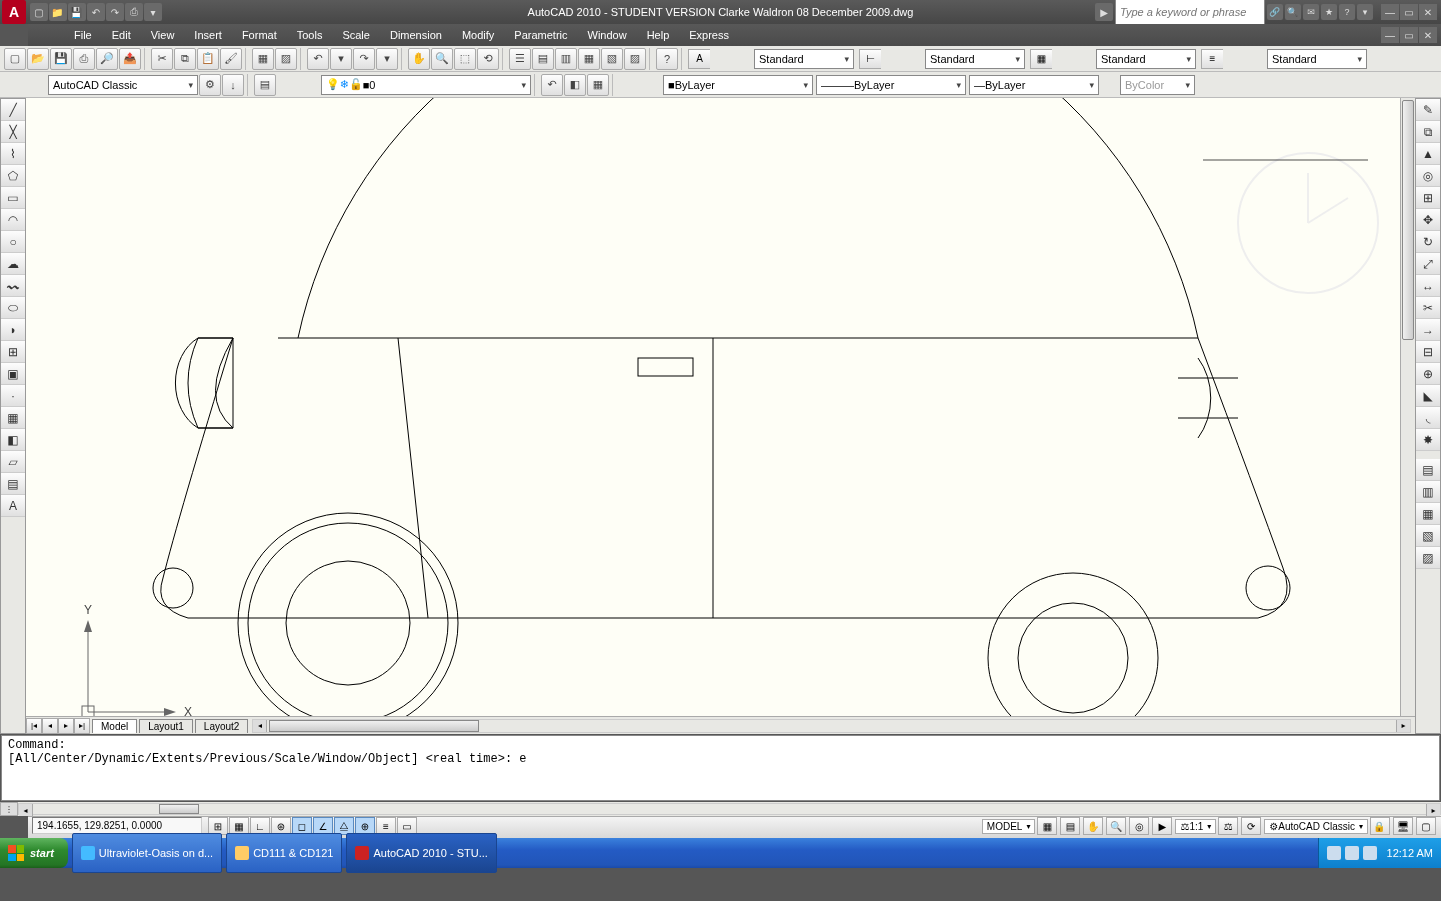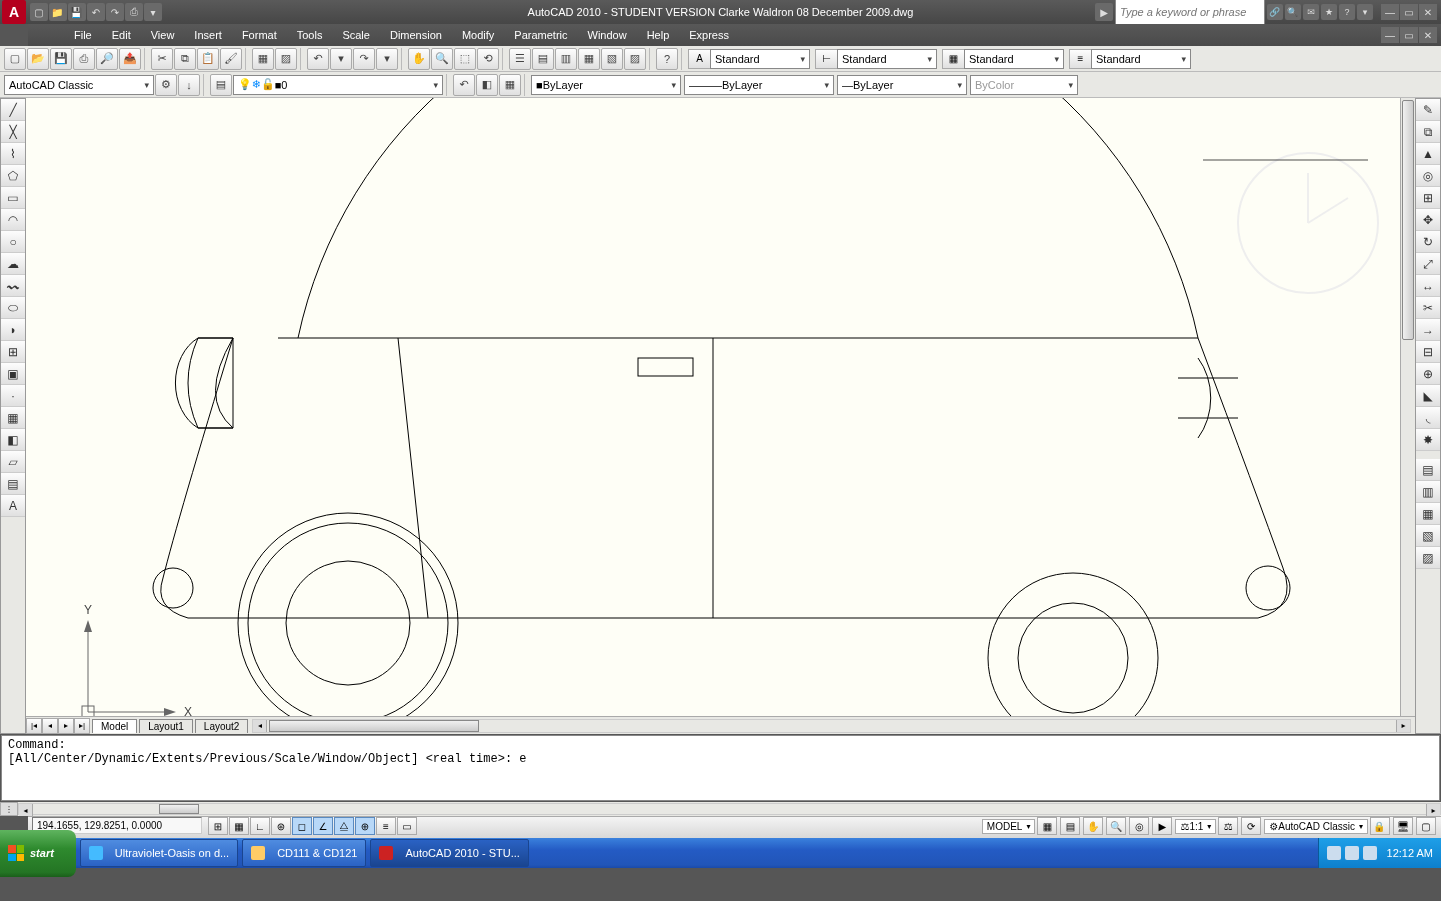--- a/index.html
+++ b/index.html
@@ -22,21 +22,21 @@
 
 .menubar { height: 22px; background: linear-gradient(#585858,#4a4a4a); display:flex; align-items:center; padding-left:36px; position:relative;margin-left:28px;}
 .menu-item { color:#fff; padding: 3px 10px; font-size:11px; cursor:pointer;}
 .doc-controls { position:absolute; right:4px; display:flex; gap:1px;}
 
 
 .toolbars { background:#e8e8e4; }
 .toolbar-row { height: 26px; border-bottom:1px solid #bbb; display:flex; align-items:center; padding:0 4px; gap:1px;}
 .tb-btn { width:22px; height:22px; background: linear-gradient(#fdfdfd,#e0e0e0); border:1px solid #aaa; border-radius:2px; display:flex; align-items:center; justify-content:center; font-size:11px; color:#444;}
 .tb-sep { width:4px; height:22px; border-left:1px solid #bbb; margin:0 2px;}
-.tb-dropdown { height:20px; background:#fff; border:1px solid #888; display:flex; align-items:center; padding:0 4px; font-size:11px; position:relative; }
+.tb-dropdown { height:20px; background:#fff; border:1px solid #888; display:flex; align-items:center; padding:0 4px; font-size:11px; position:relative;margin-left:44px; }
 .tb-dropdown::after { content:"▾"; margin-left:auto; padding-left:6px; color:#444; font-size:9px;}
 .tb-combo { display:flex; align-items:center;}
 .tb-combo-icon { width:22px; height:20px; border:1px solid #aaa; border-right:none; background:linear-gradient(#fdfdfd,#e0e0e0); display:flex; align-items:center; justify-content:center; font-size:10px;}
 
 
 .main { display:flex; height: 636px; background:#7a7a7a;}
 .left-tools, .right-tools { width:26px; background:#e8e8e4; display:flex; flex-direction:column; gap:0; border:1px solid #999;}
 .vtool { width:24px; height:22px; background:linear-gradient(#fdfdfd,#e0e0e0); border-bottom:1px solid #ccc; display:flex; align-items:center; justify-content:center; font-size:12px; color:#333;}
 .canvas-wrap { flex:1; display:flex; flex-direction:column;}
 .canvas-scroll { position:relative; flex:1; background:#fff;}
@@ -66,27 +66,27 @@
 .status-coords { width:170px; border:1px inset #ccc; padding:2px 4px; background:#f8f8f8;}
 .status-icons { display:flex; margin-left:6px;}
 .st-btn { width:20px; height:18px; border:1px solid #aaa; background:linear-gradient(#fdfdfd,#e0e0e0); margin-right:1px; display:flex; align-items:center; justify-content:center; font-size:10px;}
 .st-btn.active { background:#b8d8f8; border-color:#5a8ac0;}
 .status-right { margin-left:auto; display:flex; align-items:center; gap:2px;}
 .st-combo { padding:1px 4px; border:1px solid #aaa; background:#fff; display:flex; align-items:center; font-size:10px;}
 .st-combo::after { content:"▾"; margin-left:4px; font-size:8px;}
 
 
 .taskbar { height:30px; background:linear-gradient(#3a81dd,#245bc4 40%,#2155b8 90%,#1a4aa8); display:flex; align-items:center; color:#fff; font-size:11px;}
-.start-btn { height:47px; padding:0 22px 0 8px; background:linear-gradient(#5fb45f,#2e8a2e 40%,#247524 90%,#1a5f1a); display:flex; align-items:center; font-weight:bold; font-style:italic; border-radius:0 8px 8px 0; gap:6px;}
+.start-btn { height:30px; padding:0 14px 0 8px; background:linear-gradient(#5fb45f,#2e8a2e 40%,#247524 90%,#1a5f1a); display:flex; align-items:center; font-weight:bold; font-style:italic; border-radius:0 8px 8px 0; gap:6px;}
 .start-logo { width:16px; height:16px; display:grid; grid-template-columns:1fr 1fr; grid-template-rows:1fr 1fr; gap:1px;}
 .start-logo div:nth-child(1){background:#f25022;}
 .start-logo div:nth-child(2){background:#7fba00;}
 .start-logo div:nth-child(3){background:#00a4ef;}
 .start-logo div:nth-child(4){background:#ffb900;}
-.task-btn { height:28px; margin-left:4px; padding:0 8px; background:linear-gradient(#4f8ce0,#2a62c4); border:1px solid #1a4590; display:flex; align-items:center; gap:12px; border-radius:2px;}
+.task-btn { height:40px; margin-left:4px; padding:0 8px; background:linear-gradient(#4f8ce0,#2a62c4); border:1px solid #1a4590; display:flex; align-items:center; gap:4px; border-radius:2px;}
 .task-btn.active { background:linear-gradient(#2a62c4,#1a4590);text-align:center;}
 .task-icon { width:14px; height:14px; background:#f0f0f0; border-radius:2px;}
 .systray { margin-left:auto; height:30px; background:linear-gradient(#1e9fe8,#0d7fcc); display:flex; align-items:center; padding:0 8px; gap:4px; border-left:1px solid #0a5a99;justify-content:space-between;}
 .tray-icon { width:14px; height:14px; background:#cde; border-radius:2px;}
 .clock { color:#fff; margin-left:6px;}
 
 
 svg.drawing { width:100%; height:100%;}
 .axis-label { font-size:12px; fill:#444;}
 </style>
@@ -212,21 +212,21 @@
         <span>0</span>
       </div>
     <div class="tb-sep"></div>
     <div class="tb-btn">↶</div>
     <div class="tb-btn">◧</div>
     <div class="tb-btn">▦</div>
     <div class="tb-sep"></div>
     <div class="tb-dropdown" style="width:150px">■ <span>ByLayer</span></div>
     <div class="tb-dropdown" style="width:150px;margin-left:2px">——— <span>ByLayer</span></div>
     <div class="tb-dropdown" style="width:130px;margin-left:2px">— <span>ByLayer</span></div>
-    <div class="tb-dropdown" style="width:108px;margin-left:2px;color:#999">ByColor</div>
+    <div class="tb-dropdown" style="width:75px;margin-left:20px;color:#999">ByColor</div>
   </div>
 </div>
 
 <div class="main">
   <div class="left-tools">
     <div class="vtool">╱</div>
     <div class="vtool">╳</div>
     <div class="vtool">⌇</div>
     <div class="vtool">⬠</div>
     <div class="vtool">▭</div>

